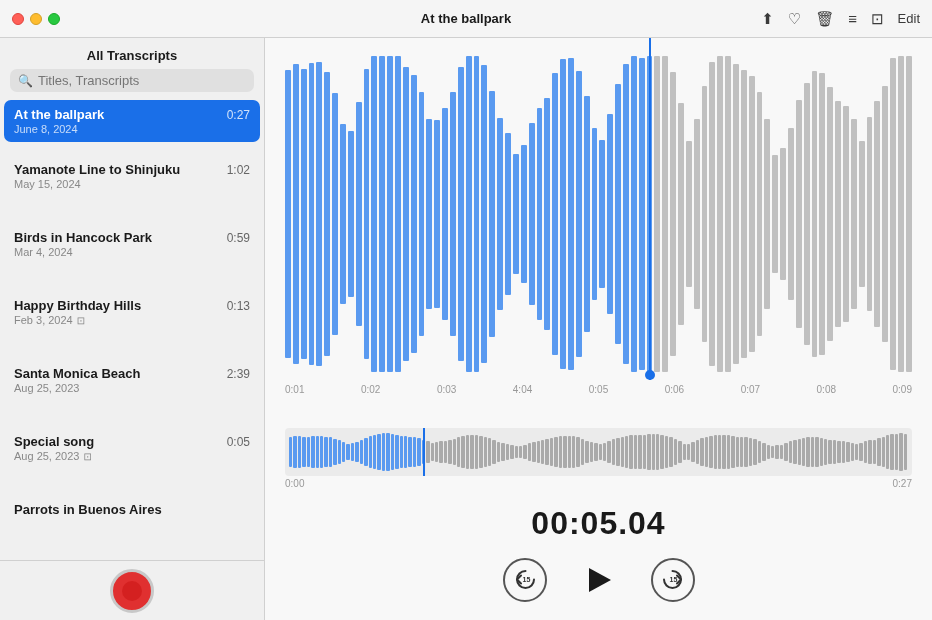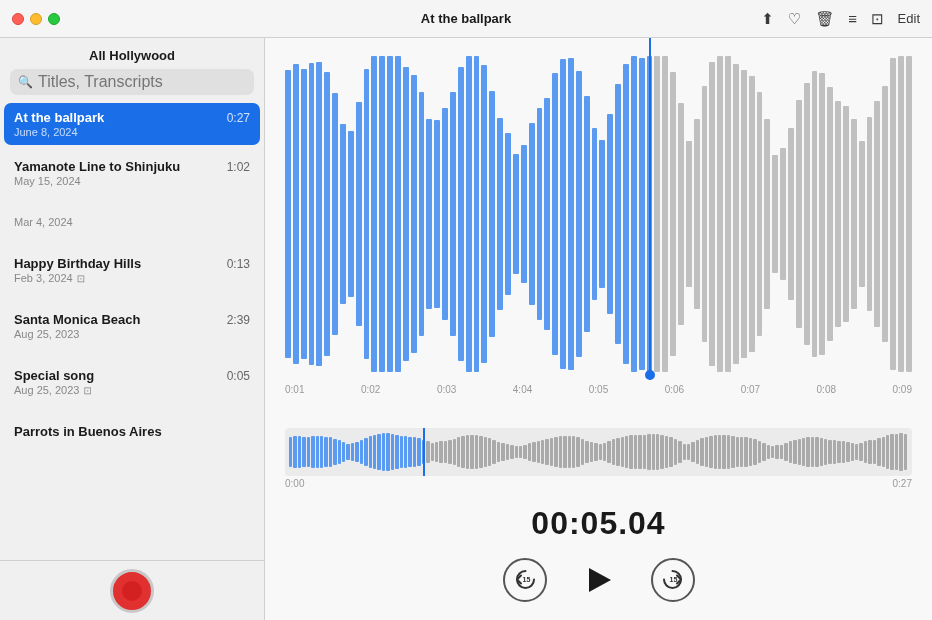--- a/index.html
+++ b/index.html
@@ -91,30 +91,30 @@
       gap: 5px;
     }
     .search-icon-char {
       font-size: 12px;
       color: #888;
     }
     .search-input {
       background: none;
       border: none;
       outline: none;
-      font-size: 16px;
+      font-size: 13px;
       color: #666;
       width: 100%;
     }
     .recordings-list {
       flex: 1;
       overflow-y: auto;
     }
     .recording-item {
-      padding: 14px 14px;
+      padding: 20px 14px;
       cursor: pointer;
       border-radius: 0;
     }
     .recording-item.active {
       background: #1a6fe8;
       border-radius: 7px;
       margin: 0 4px;
       padding: 7px 10px;
     }
     .recording-item-top {
@@ -352,21 +352,21 @@
     <span class="titlebar-icon">🗑</span>
     <span class="titlebar-icon">≡</span>
     <span class="titlebar-icon">⊡</span>
     <button class="titlebar-btn">Edit</button>
   </div>
 </div>
 
 <div class="main-content">
 
   <div class="sidebar">
-    <div class="sidebar-header">All Hollywood</div>
+    <div class="sidebar-header">All Transcripts</div>
     <div class="search-bar">
       <span class="search-icon-char">🔍</span>
       <input class="search-input" type="text" placeholder="Titles, Transcripts" style="">
     </div>
     <div class="recordings-list" id="recordings-list">
     <div class="recording-item active">
     <div class="recording-item-top">
       <span class="recording-title">At the ballpark</span>
       <span class="recording-duration">0:27</span>
     </div>
@@ -379,20 +379,24 @@
     <div class="recording-item-top">
       <span class="recording-title">Yamanote Line to Shinjuku</span>
       <span class="recording-duration">1:02</span>
     </div>
     <div class="recording-meta">
       <span class="recording-date">May 15, 2024</span>
 
     </div>
   </div>
         <div class="recording-item">
+    <div class="recording-item-top">
+      <span class="recording-title">Birds in Hancock Park</span>
+      <span class="recording-duration">0:59</span>
+    </div>
     <div class="recording-meta">
       <span class="recording-date">Mar 4, 2024</span>
 
     </div>
   </div>
         <div class="recording-item">
     <div class="recording-item-top">
       <span class="recording-title">Happy Birthday Hills</span>
       <span class="recording-duration">0:13</span>
     </div>

